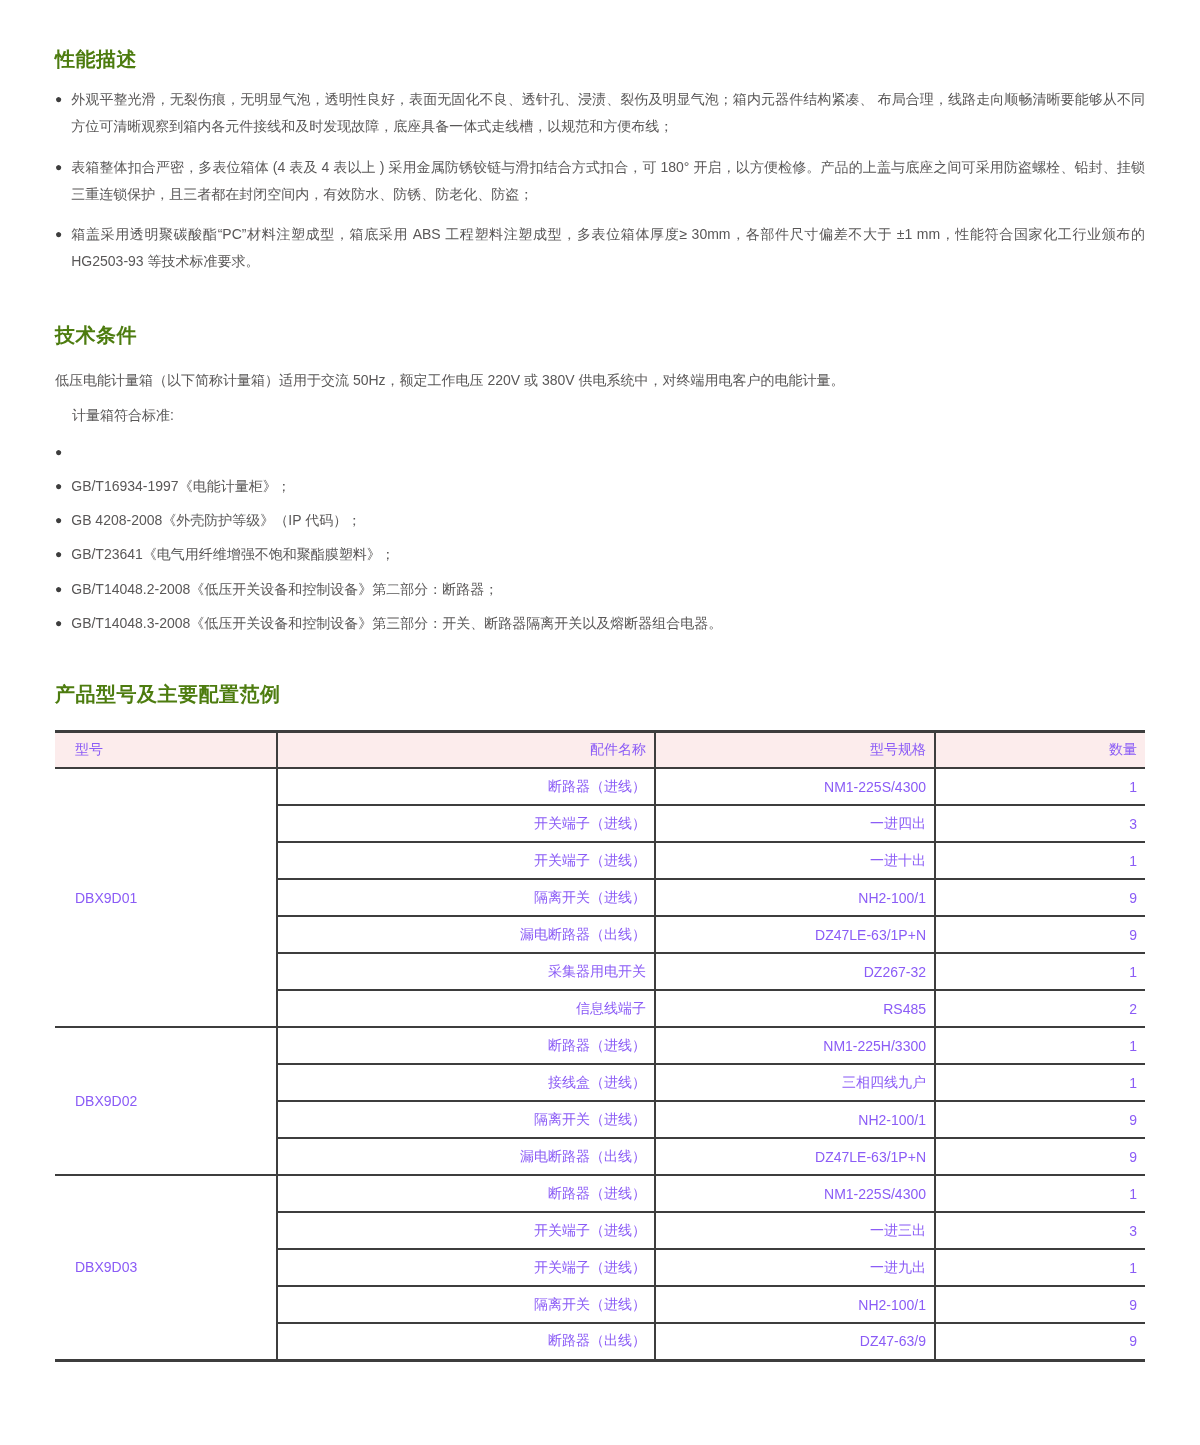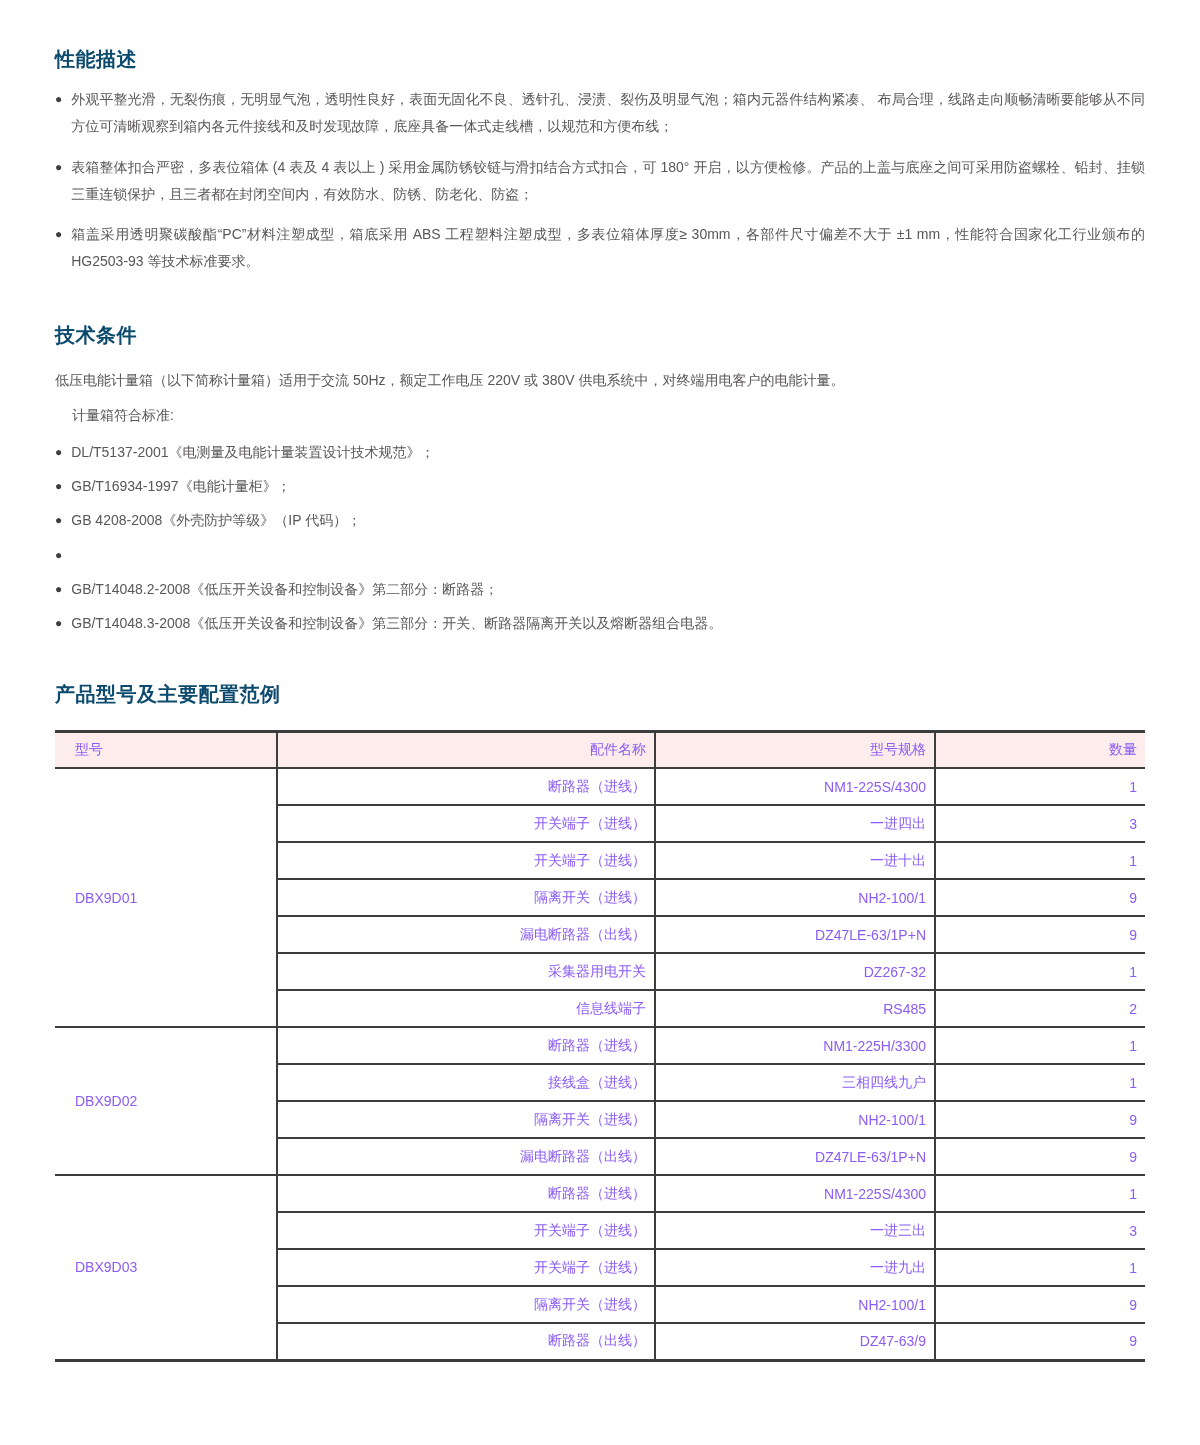--- a/index.html
+++ b/index.html
@@ -7,21 +7,21 @@
   body {
     width: 1200px;
     min-height: 1445px;
     background: #ffffff;
     color: #595757;
     font-family: "Liberation Sans", "DejaVu Sans", sans-serif;
   }
   .page { padding: 46px 55px 40px 55px; }
 
   .section-title {
-    color: #0c4a6e;
+    color: #4d7c0f;
     font-size: 20px;
     font-weight: 700;
     margin: 0;
     letter-spacing: 0.5px;
   }
 
   .para {
     font-size: 14px;
     line-height: 1.95;
     text-align: justify;
@@ -121,32 +121,32 @@
     </div>
   </div>
 
   <div class="section">
     <h2 class="section-title">技术条件</h2>
     <p class="para">低压电能计量箱（以下简称计量箱）适用于交流 50Hz，额定工作电压 220V 或 380V 供电系统中，对终端用电客户的电能计量。</p>
     <p class="standards-label">计量箱符合标准:</p>
     <div class="standards-list">
       <div class="standard-item">
         <span class="bullet-dot">●</span>
-        <span>DL/T5137-2001《电测量及电能计量装置设计技术规范》；</span>
       </div>
       <div class="standard-item">
         <span class="bullet-dot">●</span>
         <span>GB/T16934-1997《电能计量柜》；</span>
       </div>
       <div class="standard-item">
         <span class="bullet-dot">●</span>
         <span>GB 4208-2008《外壳防护等级》（IP 代码）；</span>
       </div>
       <div class="standard-item">
         <span class="bullet-dot">●</span>
+        <span>GB/T23641《电气用纤维增强不饱和聚酯膜塑料》；</span>
       </div>
       <div class="standard-item">
         <span class="bullet-dot">●</span>
         <span>GB/T14048.2-2008《低压开关设备和控制设备》第二部分：断路器；</span>
       </div>
       <div class="standard-item">
         <span class="bullet-dot">●</span>
         <span>GB/T14048.3-2008《低压开关设备和控制设备》第三部分：开关、断路器隔离开关以及熔断器组合电器。</span>
       </div>
     </div>

